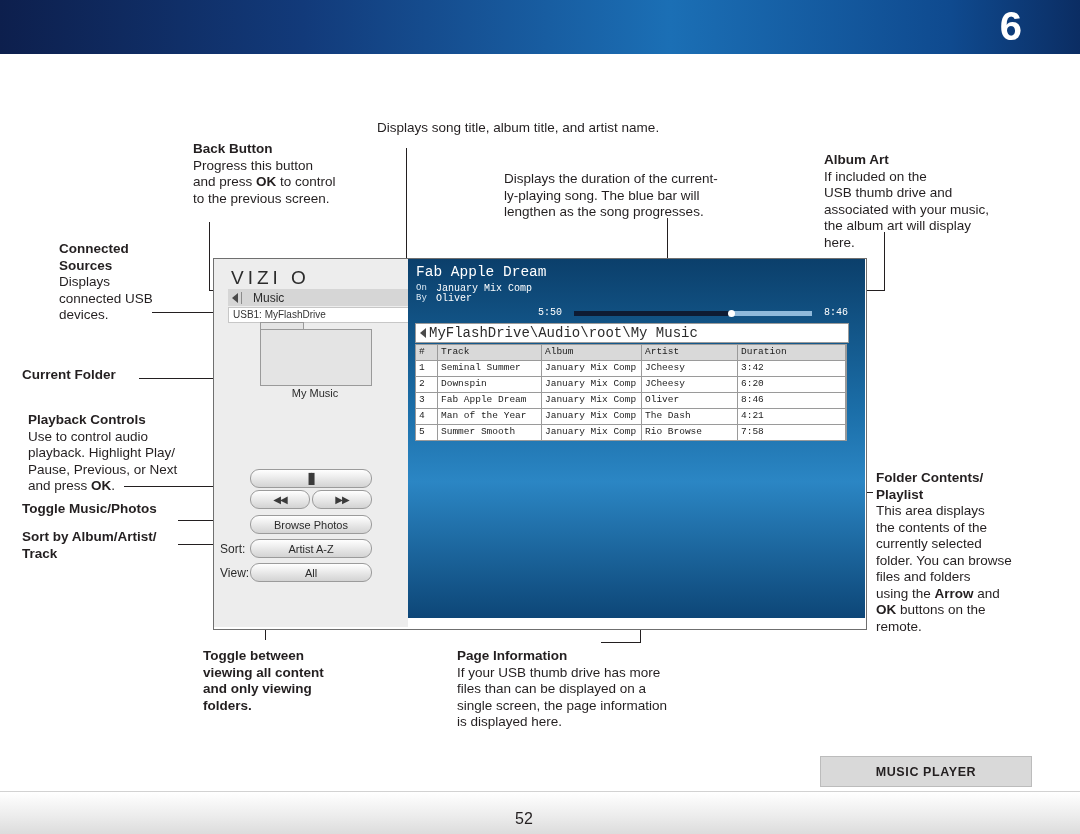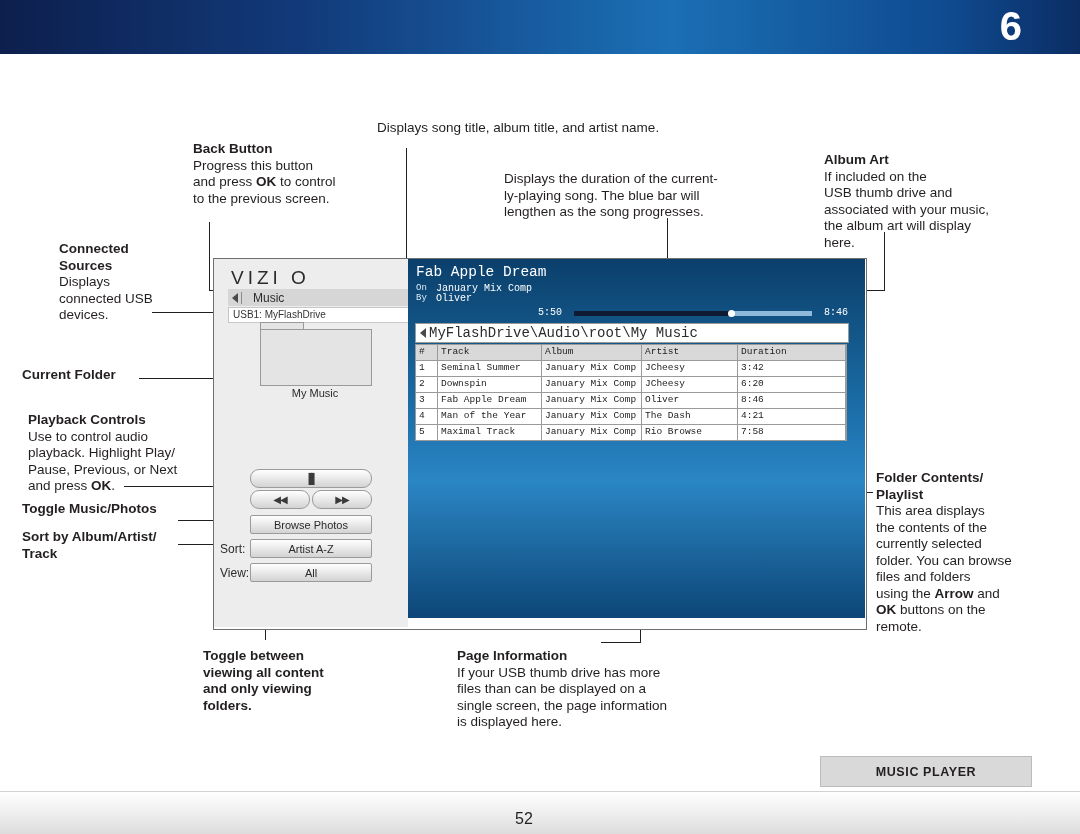--- a/index.html
+++ b/index.html
@@ -98,21 +98,21 @@
     position:absolute;top:231px;width:58px;height:17px;
     background:linear-gradient(180deg,#ffffff,#d3d3d3);
     border:1px solid #9b9b9b;border-radius:9px;
     display:flex;align-items:center;justify-content:center;
   }
   .ctrl-prev{left:36px;} .ctrl-next{left:98px;}
   .glyph{font-size:10px;color:#3a3a3a;letter-spacing:-1px;}
   .btn-wide{
     position:absolute;left:36px;width:120px;height:17px;
     background:linear-gradient(180deg,#ffffff,#d3d3d3);
-    border:1px solid #9b9b9b;border-radius:2px;
+    border:1px solid #9b9b9b;border-radius:9px;
     display:flex;align-items:center;justify-content:center;
     font-size:11px;color:#2b2b2b;
   }
   .row-label{position:absolute;font-size:12px;color:#2b2b2b;}
   
   .np-title{position:absolute;left:8px;top:5px;font-size:14.5px;color:#ffffff;}
   .np-on,.np-by{position:absolute;left:8px;font-size:9px;color:#dbe9f5;}
   .np-on{top:24px;} .np-by{top:34px;}
   .np-album{position:absolute;left:28px;top:24px;font-size:10px;color:#ffffff;}
   .np-artist{position:absolute;left:28px;top:34px;font-size:10px;color:#ffffff;}
@@ -367,21 +367,21 @@
         </div>
         <div class="r">
           <div class="c c0">4</div>
           <div class="c c1">Man of the Year</div>
           <div class="c c2">January Mix Comp</div>
           <div class="c c3">The Dash</div>
           <div class="c c4">4:21</div>
         </div>
         <div class="r">
           <div class="c c0">5</div>
-          <div class="c c1">Maximal Track</div>
+          <div class="c c1">Summer Smooth</div>
           <div class="c c2">January Mix Comp</div>
           <div class="c c3">Rio Browse</div>
           <div class="c c4">7:58</div>
         </div>
       </div>
 
     <div class="page-info">Page 1 of 1</div>
   </div>
 </div>
 

